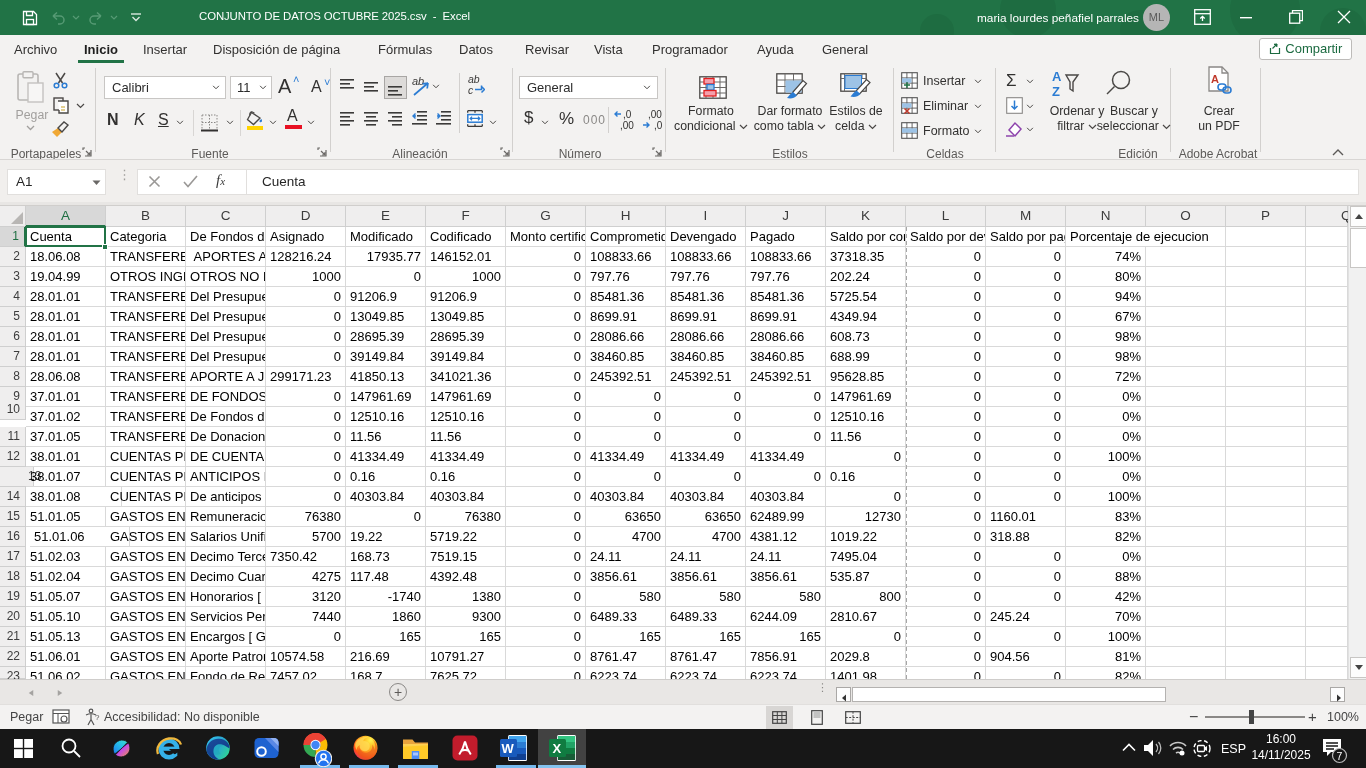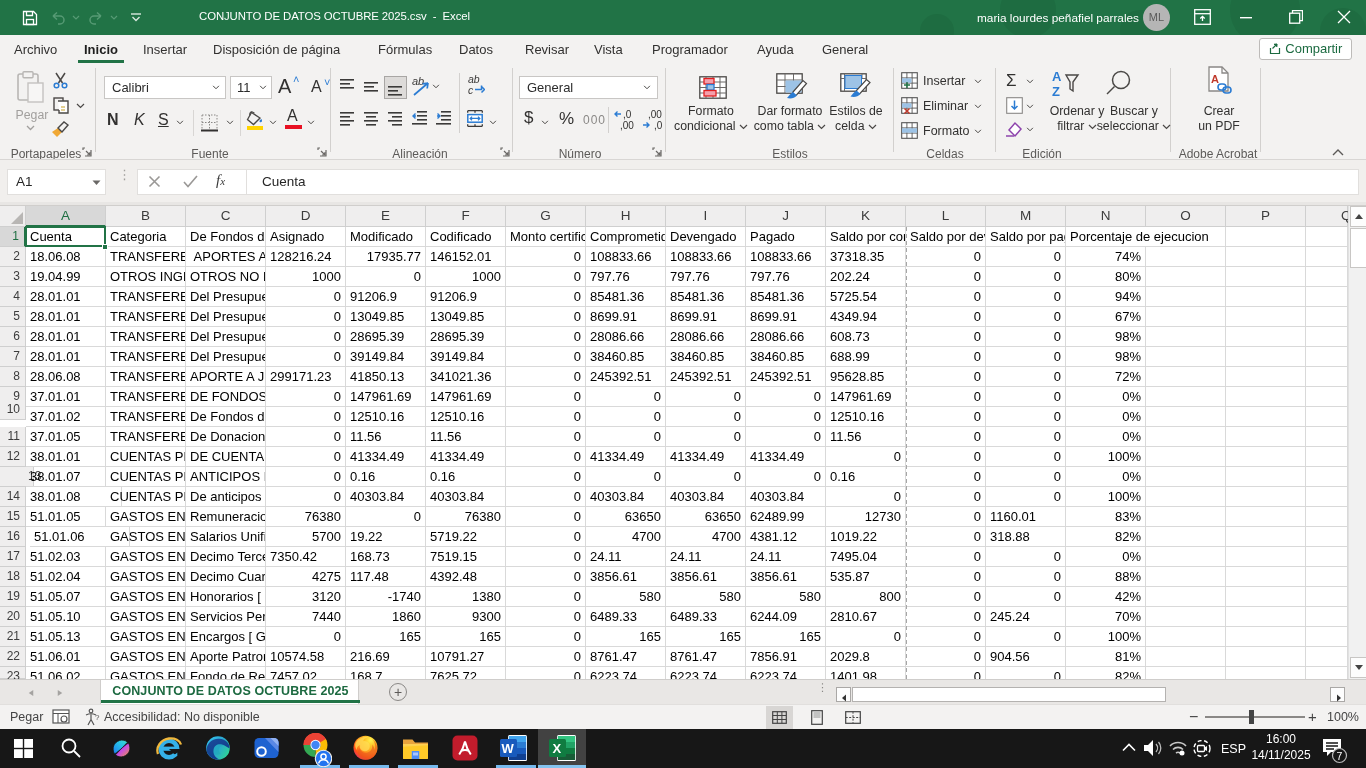--- a/index.html
+++ b/index.html
@@ -406,21 +406,21 @@
 <div class="ricon-txt" style="left:1034px;top:41px;width:86px;">Ordenar y<br>filtrar <svg width="9" height="6" viewBox="0 0 9 6">
           <path d="M1 1 L4.5 4.5 L8 1" fill="none" stroke="#4a4846" stroke-width="1.2"></path>
         </svg></div>
       <svg class="abs" style="left:1104px;top:6px;" width="30" height="30" viewBox="0 0 30 30">
  <circle cx="17" cy="11" r="8.5" fill="none" stroke="#4a4846" stroke-width="1.5"></circle>
  <path d="M10.5 17.5 L3 25" stroke="#4a4846" stroke-width="1.5"></path>
       </svg>
 <div class="ricon-txt" style="left:1089px;top:41px;width:90px;">Buscar y<br>seleccionar <svg width="9" height="6" viewBox="0 0 9 6">
           <path d="M1 1 L4.5 4.5 L8 1" fill="none" stroke="#4a4846" stroke-width="1.2"></path>
         </svg></div>
-      <div class="glabel" style="left:992px;width:100px;">Edición</div>
+      <div class="glabel" style="left:1088px;width:100px;">Edición</div>
       <svg class="abs" style="left:1205px;top:3px;" width="30" height="32" viewBox="0 0 30 32">
  <path d="M4 1 h13 l6 6 v18 h-19 Z" fill="#fff" stroke="#8a8886" stroke-width="1.3"></path>
  <path d="M17 1 v6 h6" fill="none" stroke="#8a8886" stroke-width="1.3"></path>
  <text x="6" y="17" font-size="11" fill="#c0392b" font-weight="bold">A</text>
  <rect x="13" y="18" width="8" height="6" rx="3" fill="none" stroke="#2b7cd3" stroke-width="1.6"></rect>
  <rect x="18" y="21" width="8" height="6" rx="3" fill="none" stroke="#2b7cd3" stroke-width="1.6"></rect>
 </svg>
 <div class="ricon-txt" style="left:1184px;top:41px;width:70px;">Crear<br>un PDF</div>
       <div class="glabel" style="left:1168px;width:100px;">Adobe Acrobat</div>
       <svg class="abs" style="left:1332px;top:86px;" width="12" height="7" viewBox="0 0 12 7">
@@ -895,24 +895,20 @@
         </svg>
 </div>
     </div>
 <div id="tabbar">
  <svg class="abs" style="left:27px;top:9px;" width="8" height="8" viewBox="0 0 9 9">
         <path d="M7 1 L2 4.5 L7 8 Z" fill="#a5a3a1"></path>
       </svg>
  <svg class="abs" style="left:56px;top:9px;" width="8" height="8" viewBox="0 0 9 9">
         <path d="M2 1 L7 4.5 L2 8 Z" fill="#a5a3a1"></path>
       </svg>
- <div id="sheettab">
-        <div class="txt">CONJUNTO DE DATOS OCTUBRE 2025</div>
-        <div class="ul"></div>
-      </div>
  <div class="abs" style="left:389px;top:3px;width:18px;height:18px;border:1px solid #8a8886;border-radius:50%;color:#5c5a58;font-size:14px;text-align:center;line-height:16px;">+</div>
  <div class="abs" style="left:817px;top:5px;width:4px;height:16px;color:#8a8886;font-size:11px;line-height:5px;">⋮</div>
  <div class="hsbtn" style="left:836px;"><svg style="margin:3px 0 0 3px;" width="8" height="8" viewBox="0 0 8 8">
           <path d="M6 0.5 L2 4 L6 7.5 Z" fill="#333"></path>
         </svg></div>
  <div id="hsthumb"></div>
  <div class="hsbtn" style="left:1330px;"><svg style="margin:3px 0 0 4px;" width="8" height="8" viewBox="0 0 8 8">
           <path d="M2 0.5 L6 4 L2 7.5 Z" fill="#333"></path>
         </svg></div>
 </div>

